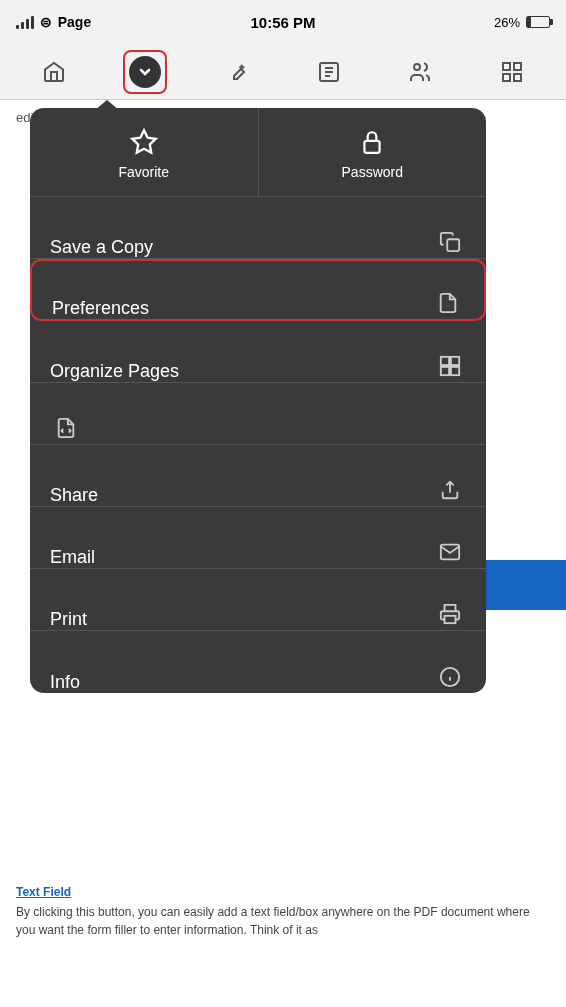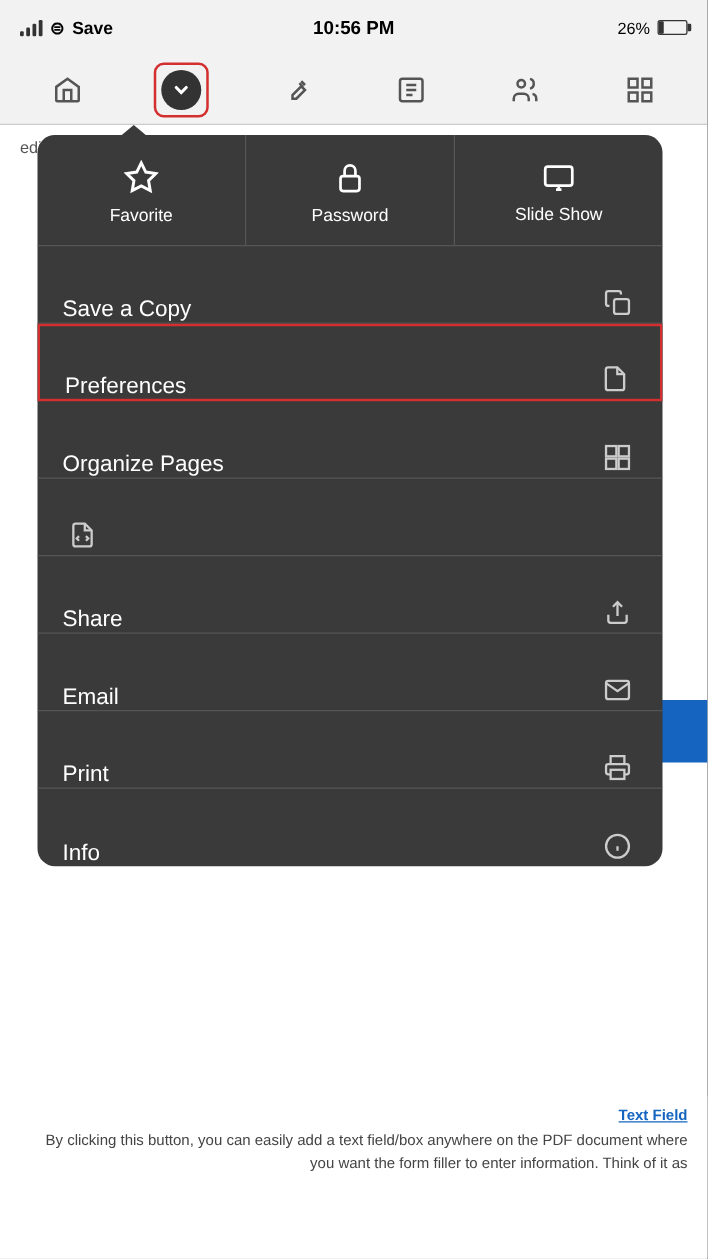--- a/index.html
+++ b/index.html
@@ -148,21 +148,21 @@
       height: 50px;
       background: #1565c0;
       z-index: 2;
     }
 
     
     .dropdown-menu {
       position: absolute;
       top: 108px;
       left: 30px;
-      width: 500px;
+      width: 456px;
       background: #3a3a3a;
       border-radius: 14px;
       z-index: 100;
       overflow: hidden;
     }
 
     
     .dropdown-arrow {
       position: absolute;
       top: 100px;
@@ -218,21 +218,21 @@
       cursor: pointer;
     }
 
     .menu-list-item:last-child {
       border-bottom: none;
       gap: 16px;
     }
 
     .menu-list-item.highlighted-item {
       border: 2.5px solid #d32f2f;
-      border-radius: 0;
+      border-radius: 11px;
       background: #3a3a3a;
     }
 
     .menu-item-label {
       font-size: 18px;
       color: #fff;
       font-weight: 400;
     }
 
     .menu-item-icon {
@@ -248,21 +248,20 @@
     
     .bottom-content {
       position: absolute;
       bottom: 0;
       left: 0;
       right: 0;
       height: 130px;
       background: white;
       z-index: 1;
       padding: 8px 16px;
-      text-align: right;
     }
 
     .bottom-text-label {
       font-size: 12px;
       color: #555;
       font-weight: 600;
       margin-bottom: 4px;
       text-decoration: underline;
       color: #1565c0;
     }
@@ -297,21 +296,21 @@
 
 <div class="status-bar">
   <div class="status-left">
     <div class="signal-bars">
       <span style="height:4px"></span>
       <span style="height:7px"></span>
       <span style="height:10px"></span>
       <span style="height:13px"></span>
     </div>
     <span class="wifi-icon">⊜</span>
-    <span>Save</span>
+    <span>Page</span>
   </div>
   <div class="status-center">10:56 PM</div>
   <div class="status-right">
     <span>26%</span>
     <div class="battery-icon">
       <div class="battery-fill"></div>
     </div>
   </div>
 </div>
 
@@ -386,27 +385,20 @@
     </div>
 
     <div class="menu-top-item">
       <svg width="26" height="28" viewBox="0 0 24 24" fill="none" stroke="white" stroke-width="2">
         <rect x="5" y="11" width="14" height="11" rx="2"></rect>
         <path d="M8 11V7a4 4 0 018 0v4"></path>
       </svg>
       <span class="menu-top-label">Password</span>
     </div>
 
-    <div class="menu-top-item">
-      <svg width="28" height="26" viewBox="0 0 24 24" fill="none" stroke="white" stroke-width="2">
-        <rect x="2" y="4" width="20" height="14" rx="2"></rect>
-        <path d="M10 21h4M12 18v3"></path>
-      </svg>
-      <span class="menu-top-label">Slide Show</span>
-    </div>
   </div>
 
   <div class="menu-list-item">
     <span class="menu-item-label">Save a Copy</span>
     <div class="menu-item-icon">
       <svg width="22" height="22" viewBox="0 0 24 24" fill="none" stroke="#ccc" stroke-width="2">
         <rect x="9" y="9" width="13" height="13" rx="2"></rect>
         <path d="M5 15H4a2 2 0 01-2-2V4a2 2 0 012-2h9a2 2 0 012 2v1"></path>
       </svg>
     </div>

